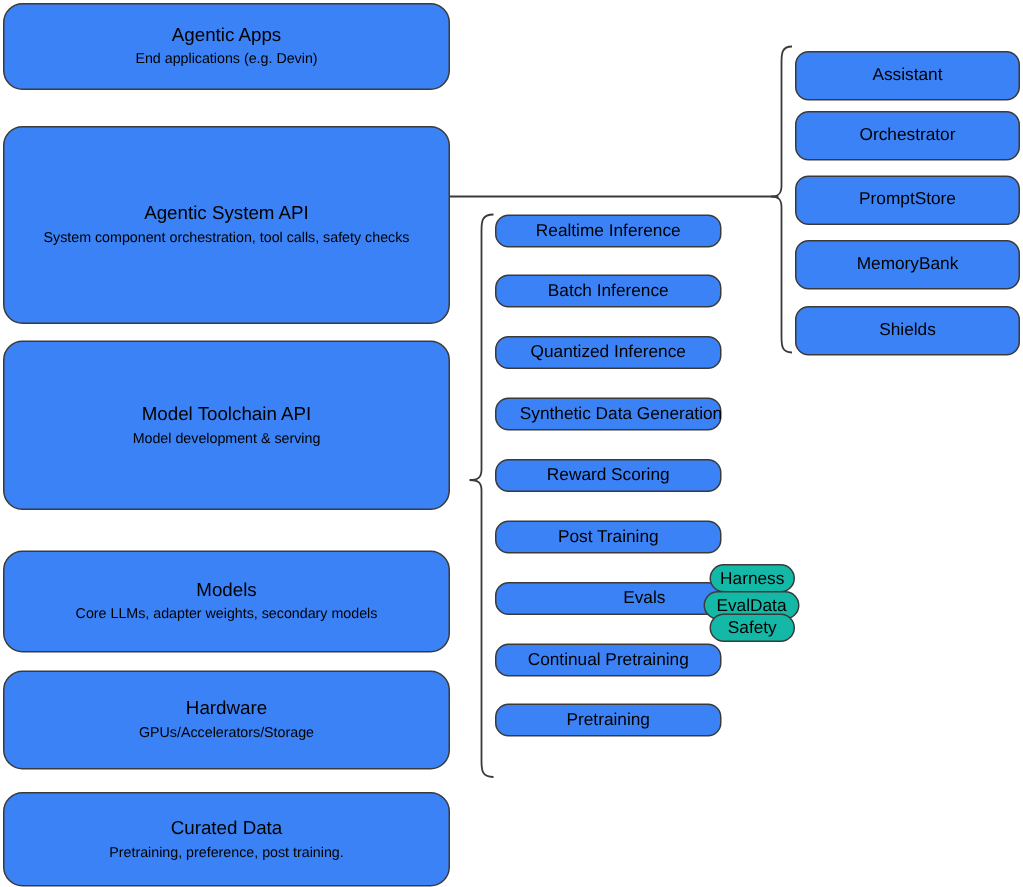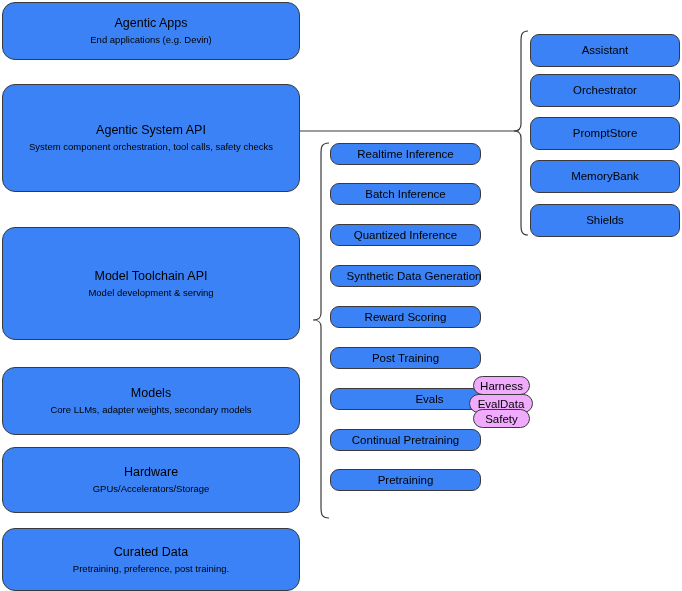--- a/index.html
+++ b/index.html
@@ -81,21 +81,21 @@
     font-size: 11.5px;
     line-height: 15px;
     white-space: nowrap;
   }
 
   
   .pill {
     position: absolute;
     box-sizing: border-box;
     border: 1px solid #3a3a3a;
-    background: #f0abfc;
+    background: #14b8a6;
     border-radius: 999px;
     display: flex;
     align-items: center;
     justify-content: center;
     font-size: 11.5px;
     line-height: 14px;
     white-space: nowrap;
     height: 19px;
   }
 
@@ -137,21 +137,21 @@
              C 319 320, 321 322, 321 327
              L 321 507
              C 321 513, 321 518, 329 518"></path>
   </svg>
 
   <div class="rbox layer-box" style="top:2px; height:58px;">
     <div class="layer-title">Agentic Apps</div>
     <div class="layer-sub">End applications (e.g. Devin)</div>
   </div>
 
-  <div class="rbox layer-box" style="top:84px; height:108px;">
+  <div class="rbox layer-box" style="top:84px; height:132px;">
     <div class="layer-title">Agentic System API</div>
     <div class="layer-sub">System component orchestration, tool calls, safety checks</div>
   </div>
 
   <div class="rbox layer-box" style="top:227px; height:113px;">
     <div class="layer-title">Model Toolchain API</div>
     <div class="layer-sub">Model development &amp; serving</div>
   </div>
 
   <div class="rbox layer-box" style="top:367px; height:68px;">

